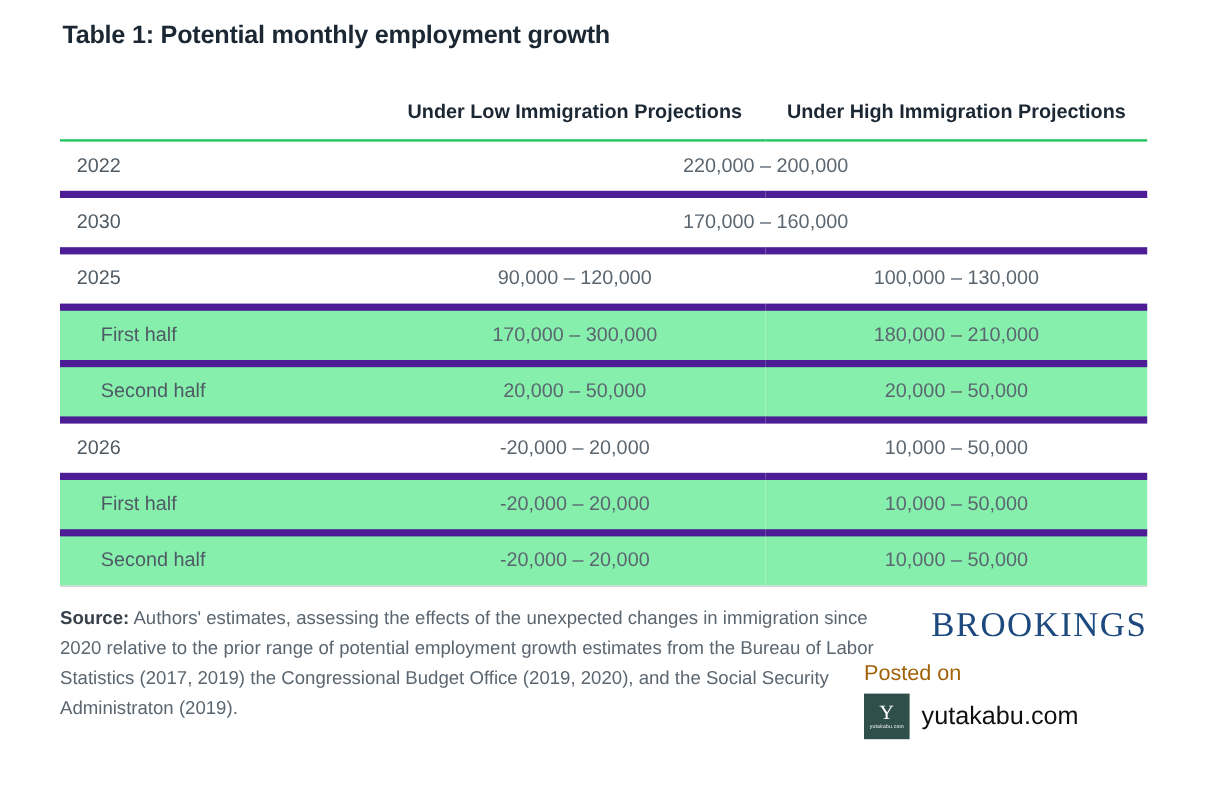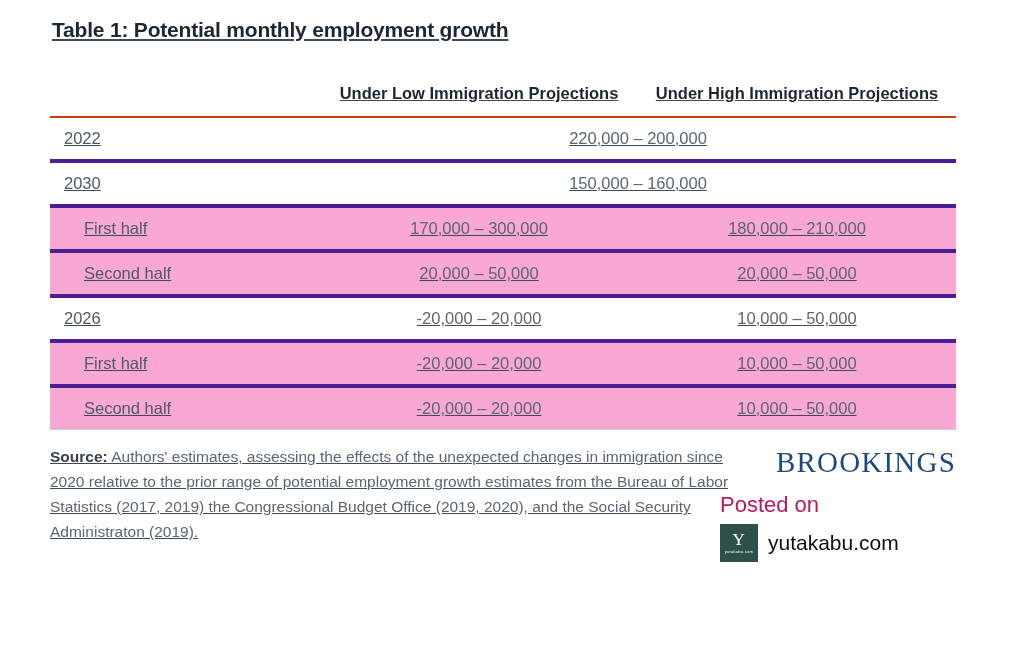--- a/index.html
+++ b/index.html
@@ -13,21 +13,20 @@
     font-family: "Liberation Sans", sans-serif;
     color: #3f4a56;
     overflow: hidden;
   }
   .page {
     position: relative;
     width: 1024px;
     height: 666px;
     box-sizing: border-box;
     padding: 10px 68px 0 50px;
-    text-decoration: underline;
   }
   .table-title {
     font-size: 21px;
     font-weight: bold;
     color: #1b2733;
     letter-spacing: -0.2px;
     margin: 8px 0 0 0;
     padding-left: 2px;
   }
   table.data {
@@ -44,40 +43,40 @@
     font-size: 16.5px;
     font-weight: bold;
     color: #1b2733;
     padding: 0 0 10px 0;
     vertical-align: bottom;
     line-height: 1.45;
     text-align: center;
   }
   thead th.blank { border: none; }
   thead tr.header-row th {
-    border-bottom: 2px solid #c2410c;
+    border-bottom: 2px solid #22c55e;
   }
   tbody td {
     font-size: 16.5px;
     color: #5b6670;
     padding: 11px 0 11px 0;
-    border-bottom: 4px solid #4c1d95;
+    border-bottom: 6px solid #4c1d95;
     text-align: center;
     vertical-align: middle;
   }
   tbody td.label {
     text-align: left;
     padding-left: 14px;
     color: #4e5a64;
   }
   tbody td.label.indent {
     padding-left: 34px;
   }
   tbody tr.shaded td {
-    background: #f9a8d4;
+    background: #86efac;
   }
   tbody tr.last-row td {
     border-bottom: 1px solid #c9ced3;
   }
   .source-wrap {
     position: relative;
     width: 906px;
     margin-top: 14px;
   }
   .source {
@@ -102,22 +101,22 @@
     white-space: nowrap;
     margin-left: 48px;
   }
   .posted-block {
     position: absolute;
     right: 4px;
     top: 48px;
     width: 232px;
   }
   .posted-on {
-    font-size: 22px;
-    color: #be185d;
+    font-size: 18px;
+    color: #a16207;
     font-family: "Liberation Sans", sans-serif;
     margin-bottom: 6px;
   }
   .posted-row {
     display: flex;
     align-items: center;
     gap: 10px;
   }
   .y-logo {
     width: 38px;
@@ -169,23 +168,28 @@
     <tbody>
 
       <tr>
         <td class="label">2022</td>
         <td colspan="2">220,000 – 200,000</td>
       </tr>
 
 
       <tr>
         <td class="label">2030</td>
-        <td colspan="2">150,000 – 160,000</td>
-      </tr>
-
+        <td colspan="2">170,000 – 160,000</td>
+      </tr>
+
+      <tr>
+        <td class="label">2025</td>
+        <td>90,000 – 120,000</td>
+        <td>100,000 – 130,000</td>
+      </tr>
 
       <tr class="shaded">
         <td class="label indent">First half</td>
         <td>170,000 – 300,000</td>
         <td>180,000 – 210,000</td>
       </tr>
 
       <tr class="shaded">
         <td class="label indent">Second half</td>
         <td>20,000 – 50,000</td>

